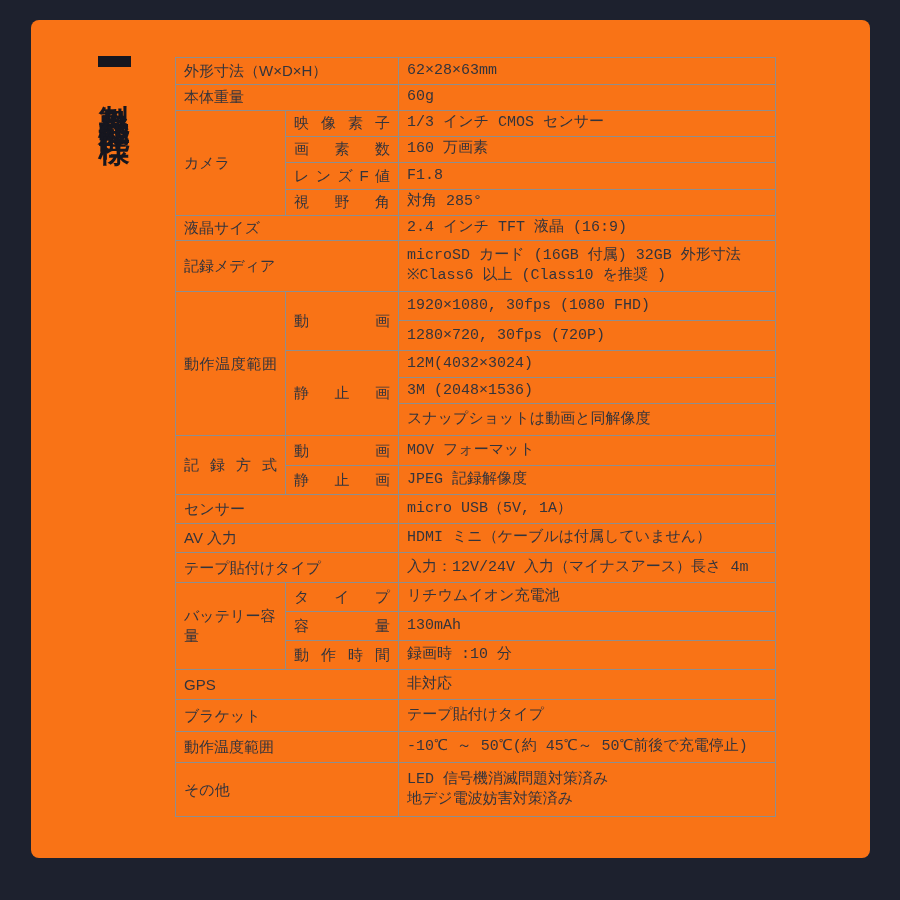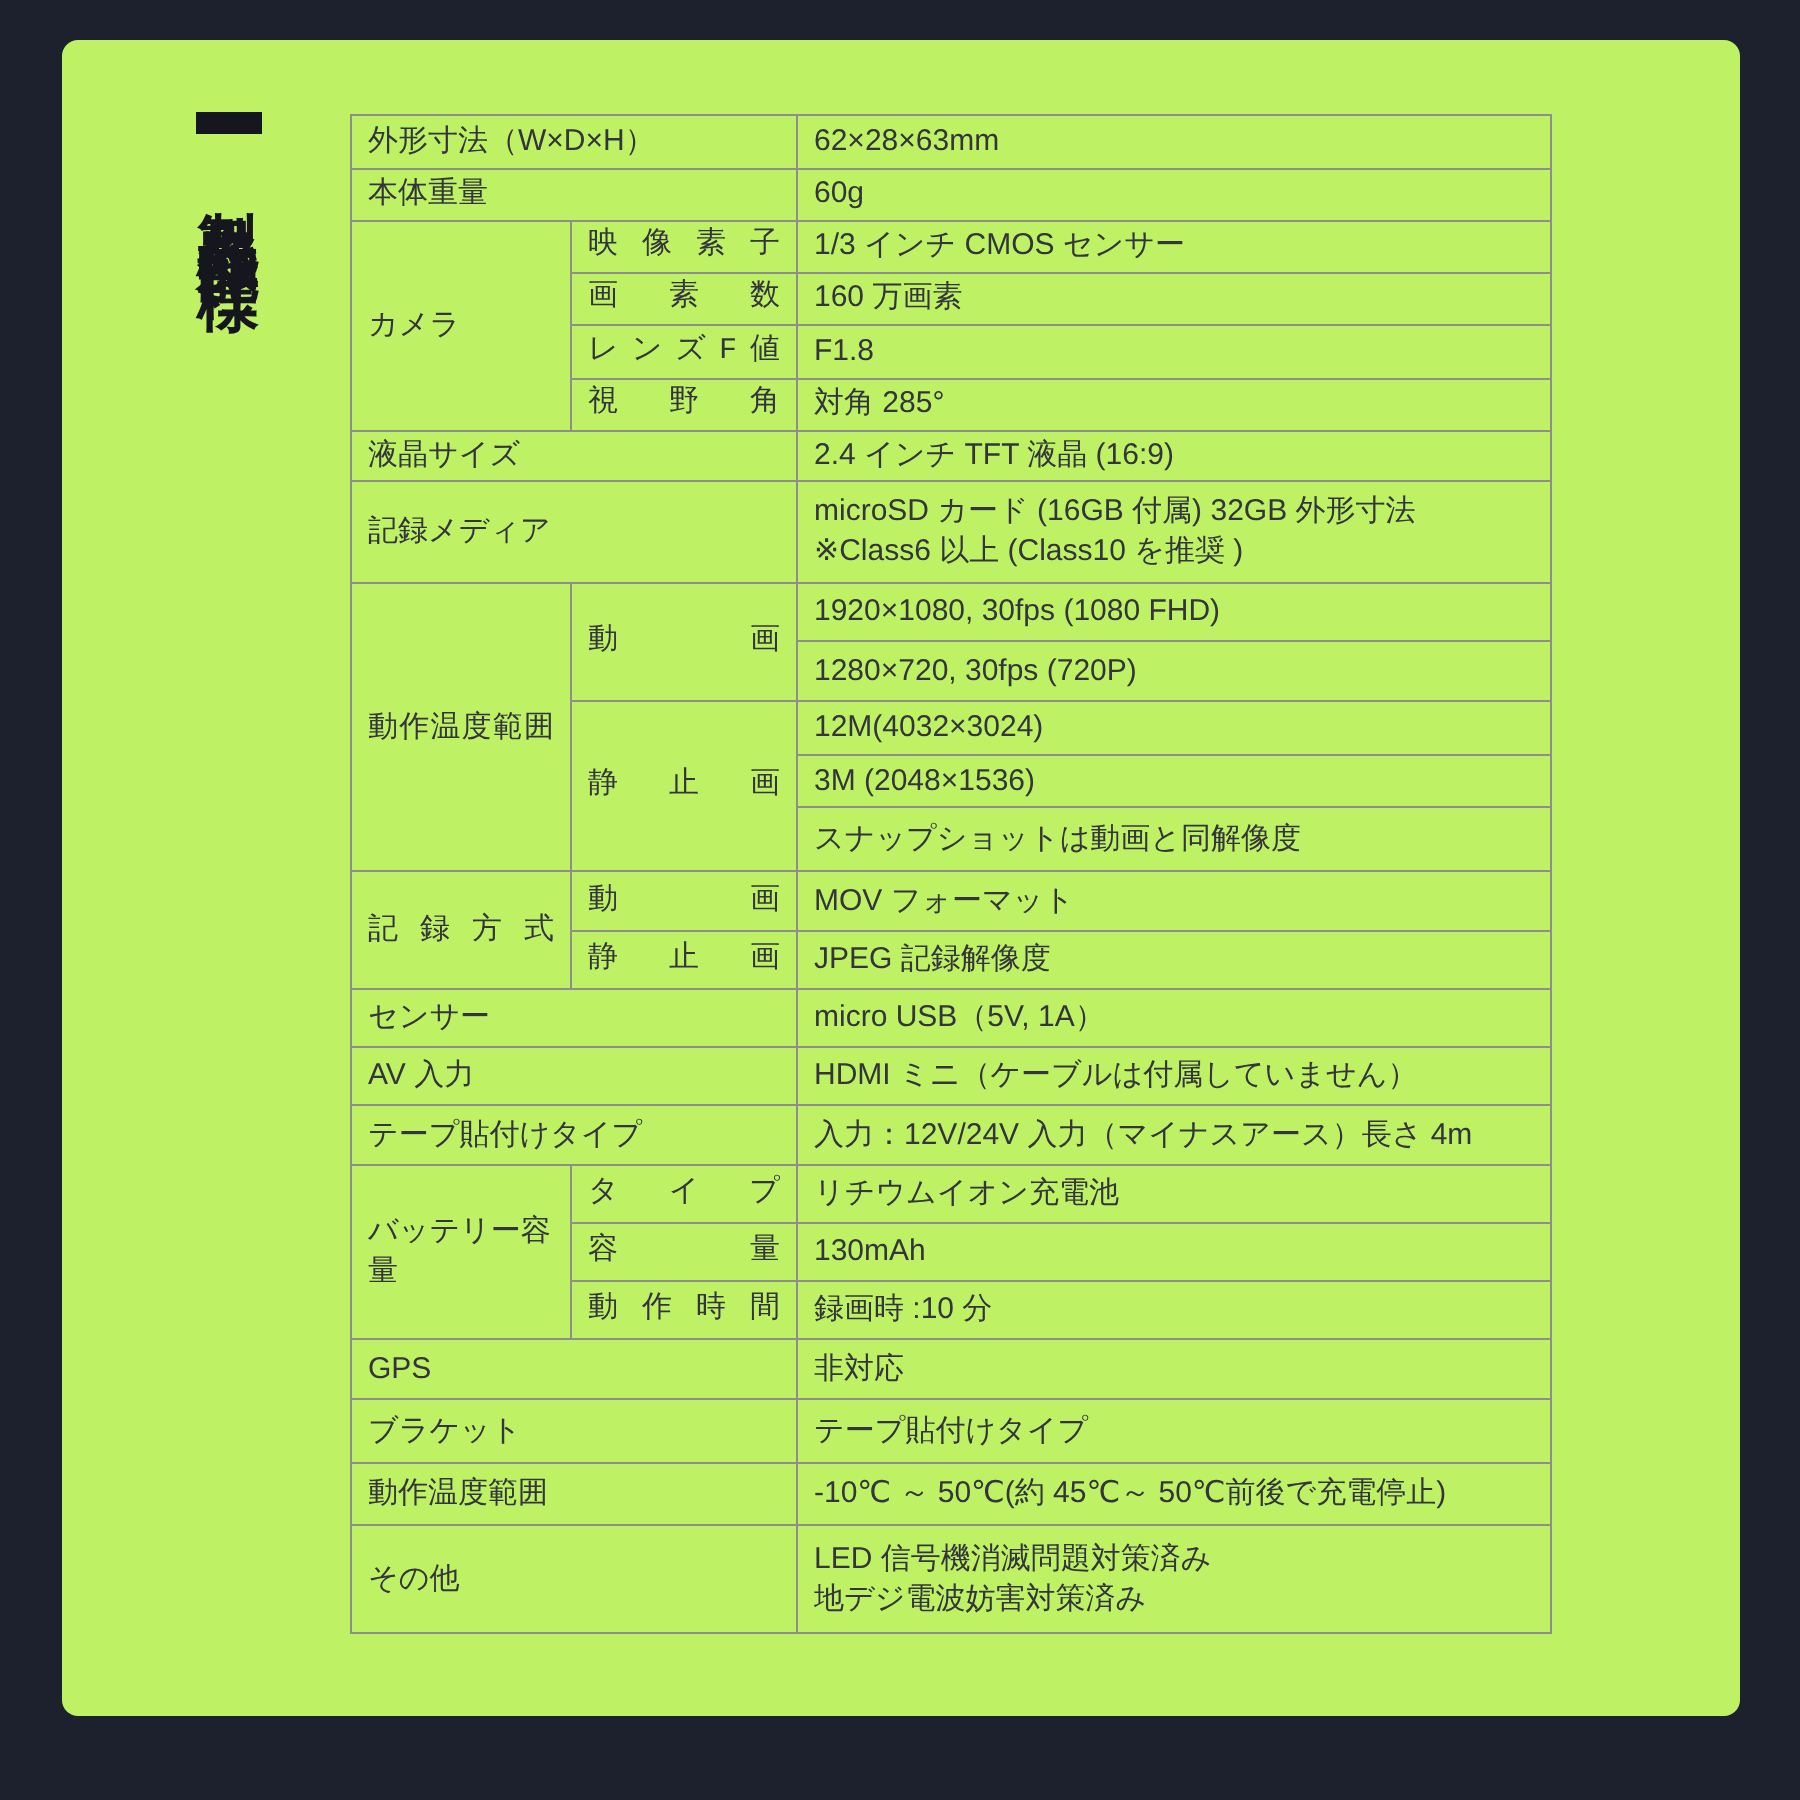--- a/index.html
+++ b/index.html
@@ -7,21 +7,21 @@
     width: 900px; height: 900px;
     background: #1d212e;
     font-family: "Liberation Sans", "DejaVu Sans", sans-serif;
     position: relative;
     overflow: hidden;
   }
   .panel {
     position: absolute;
     left: 31px; top: 20px;
     width: 839px; height: 838px;
-    background: #bef264;
+    background: #f97316;
     border-radius: 8px;
   }
   
   .heading {
     position: absolute;
     left: 62px; top: 36px;
     width: 42px;
     display: flex;
     flex-direction: column;
     align-items: center;
@@ -53,22 +53,22 @@
   table.spec td {
     border: 1px solid #8e8e8e;
     font-size: 15px;
     color: #34343c;
     line-height: 1.35;
     vertical-align: middle;
     padding: 2px 8px;
   }
   td.lbl { padding-left: 9px; }
   td.jl  { text-align: justify; text-align-last: justify; padding-right: 14px; }
-  td.sub { text-align: justify; text-align-last: justify; padding: 2px 11px; font-family: Liberation Mono, monospace; }
-  td.val { padding-left: 11px; white-space: pre-line; }
+  td.sub { text-align: justify; text-align-last: justify; padding: 2px 11px; }
+  td.val { padding-left: 11px; white-space: pre-line; font-family: Liberation Mono, monospace; }
   tr.h25{height:25px} tr.h26{height:26px} tr.h27{height:27px}
   tr.h29{height:29px} tr.h30{height:30px} tr.h31{height:31px}
   tr.h32{height:32px} tr.h51{height:51px} tr.h54{height:54px}
 </style>
 </head>
 <body>
 
 <div class="panel">
 
   <div class="heading">

